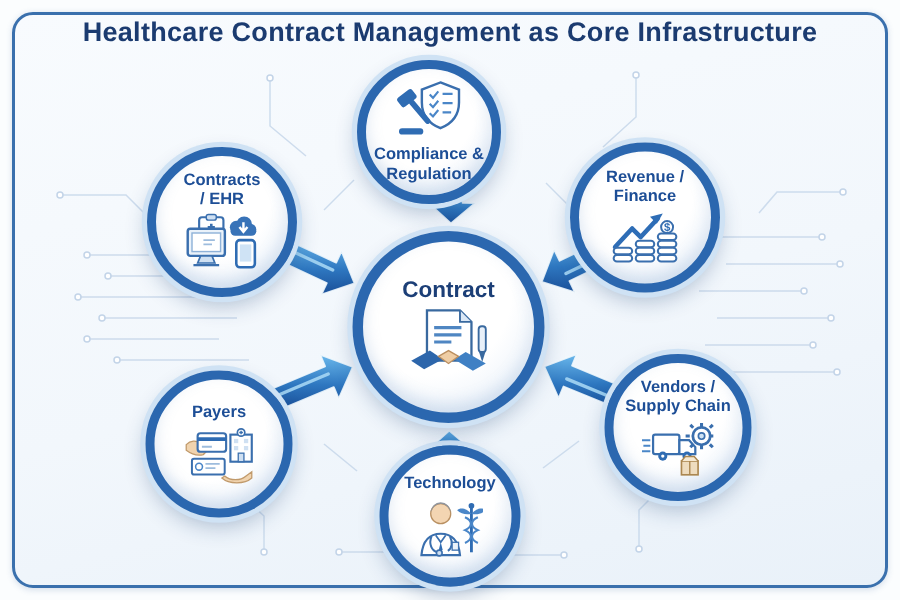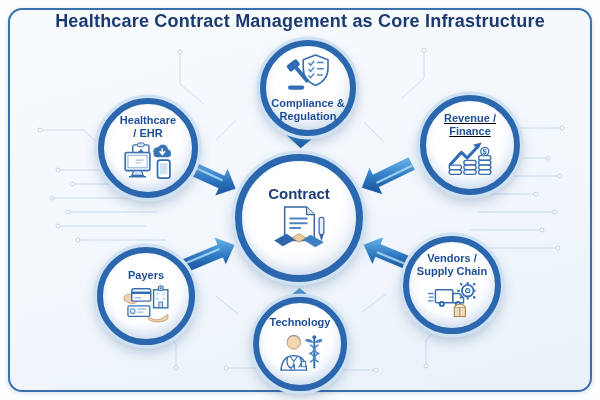--- a/index.html
+++ b/index.html
@@ -95,21 +95,21 @@
         <line x1="297.7" y1="303.0" x2="297.7" y2="301.0" stroke="#a5d6f4" stroke-width="2.2" stroke-linecap="round" opacity="0.9"></line>
         <polygon points="417.0,258.5 381.4,243.8 384.6,236.0 362.8,244.3 372.4,265.6 375.7,257.7 411.2,272.3" fill="url(#agrad)" stroke="#f2f8fd" stroke-width="1.3" stroke-linejoin="round" stroke-opacity="0.9"></polygon>
         <line x1="411.5" y1="266.5" x2="377.8" y2="252.6" stroke="#a5d6f4" stroke-width="2.2" stroke-linecap="round" opacity="0.9"></line>
       </g>
   </svg>
 
   <div id="title">Healthcare Contract Management as Core Infrastructure</div>
 
   <div class="node" style="left:98px;top:98px;width:100px;height:100px;">
     <div class="nlabel">
-      <span>Healthcare</span>
+      <span>Contracts</span>
       <span>/ EHR</span>
     </div>
     <svg class="icon" width="48" height="40" viewBox="0 0 50 42">
       <rect x="9" y="3" width="17" height="23" rx="2" fill="#fff" stroke="#3a6fae" stroke-width="1.5"></rect>
       <rect x="14" y="1" width="7" height="4" rx="1.5" fill="#cfe0f2" stroke="#3a6fae" stroke-width="1"></rect>
       <path d="M17.5 7.5v5M15 10h5" stroke="#3a6fae" stroke-width="1.8"></path>
       <path d="M12 16h11M12 19.5h11M12 23h7" stroke="#9dbcdd" stroke-width="1.2"></path>
       <rect x="1" y="11" width="26" height="19" rx="1.8" fill="#eaf2fa" stroke="#3a6fae" stroke-width="1.7"></rect>
       <rect x="4" y="14" width="20" height="13" fill="#fff" stroke="#8fb2d8" stroke-width="1"></rect>
       <path d="M12 19h8M12 22h6" stroke="#9dbcdd" stroke-width="1.2"></path>
@@ -120,38 +120,38 @@
           <circle cx="40.5" cy="8" r="5.5"></circle>
         <circle cx="45" cy="11.5" r="4"></circle>
           <rect x="31" y="9.5" width="18" height="6.5" rx="3.2"></rect>
       </g>
       <path d="M40 6.5v6.5M37.2 9.8l2.8 3.4 2.8-3.4" stroke="#fff" stroke-width="1.7" fill="none"></path>
       <rect x="35" y="19" width="13" height="19" rx="2.5" fill="#fff" stroke="#2f6cb3" stroke-width="1.8"></rect>
       <rect x="37.5" y="22" width="8" height="12" fill="#cfe3f5"></rect>
     </svg>
   </div>
 
-  <div class="node" style="left:260px;top:40px;width:96px;height:96px;">
+  <div class="node" style="left:238px;top:40px;width:96px;height:96px;">
     <svg class="icon" width="46" height="40" viewBox="0 0 48 42">
       <path d="M32 1l13 5v9c0 9-5.5 15-13 18-7.5-3-13-9-13-18V6z" fill="#fff" stroke="#3a6fae" stroke-width="1.7"></path>
       <path d="M24.5 9.5l2.3 2.3 3.7-4.5M24.5 16l2.3 2.3 3.7-4.5M24.5 22.5l2.3 2.3 3.7-4.5" stroke="#4a86c8" stroke-width="1.5" fill="none"></path>
       <path d="M33.5 9h7M33.5 15.5h7M33.5 22h6" stroke="#4a86c8" stroke-width="1.5"></path>
       <g fill="#2f6cb3">
         <rect x="2" y="8" width="13" height="8" rx="2" transform="rotate(-38 8.5 12)"></rect>
         <rect x="3" y="33" width="17" height="4.5" rx="2.2"></rect>
       </g>
       <path d="M12 15L23 28" stroke="#2f6cb3" stroke-width="4" stroke-linecap="round"></path>
     </svg>
     <div class="nlabel">
       <span>Compliance &amp;</span>
       <span>Regulation</span>
     </div>
   </div>
 
-  <div class="node" style="left:420px;top:95px;width:100px;height:100px;text-decoration:underline;">
+  <div class="node" style="left:380px;top:95px;width:100px;height:100px;">
     <div class="nlabel">
       <span>Revenue /</span>
       <span>Finance</span>
     </div>
     <svg class="icon" width="46" height="38" viewBox="0 0 48 40">
       <path d="M3 26L15 13l6 6L33 6" stroke="#2e6db6" stroke-width="3.2" fill="none" stroke-linecap="round" stroke-linejoin="round"></path>
       <path d="M36.5 2.5L27.5 4.8l4.8 4.9z" fill="#2e6db6"></path>
       <g fill="#fff" stroke="#3a6fae" stroke-width="1.4">
         <rect x="2" y="26.5" width="13" height="4.6" rx="2.3"></rect>
           <rect x="2" y="31.5" width="13" height="4.6" rx="2.3"></rect>

